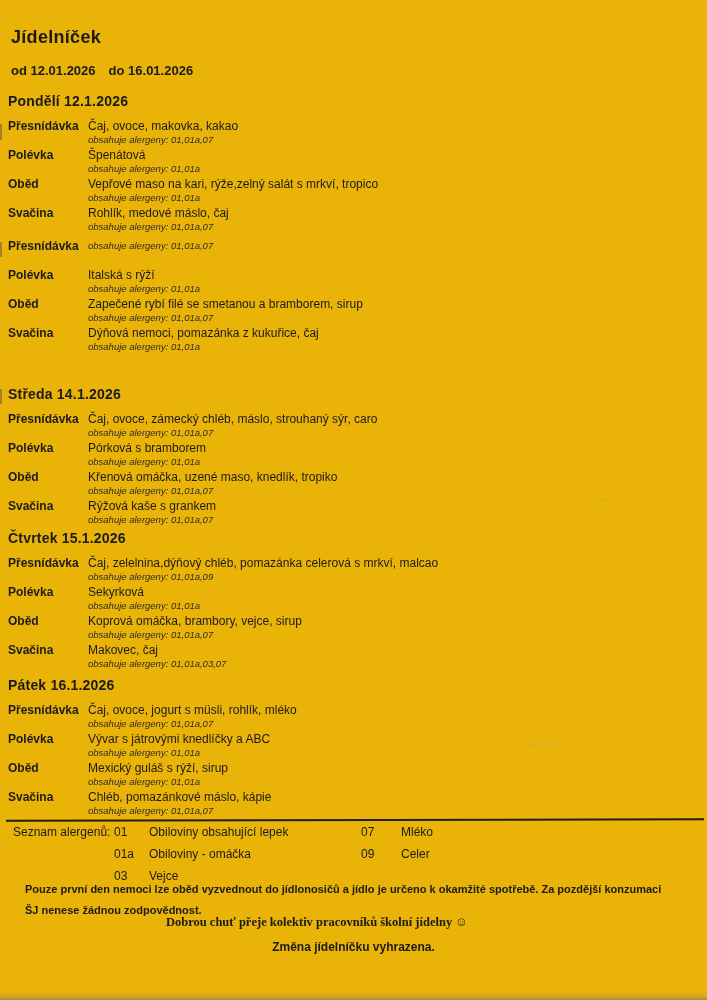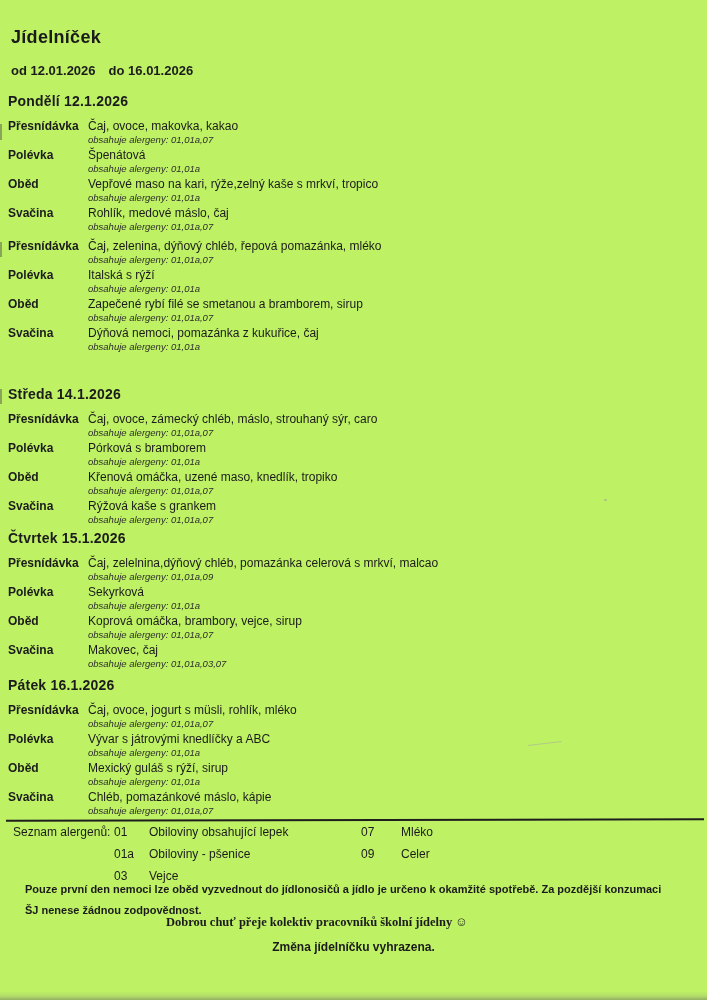--- a/index.html
+++ b/index.html
@@ -11,21 +11,21 @@
     width: 707px;
     height: 1000px;
     position: relative;
     overflow: hidden;
     font-family: "Liberation Sans", sans-serif;
     color: #1b1b1b;
   }
   .page {
     position: absolute;
     inset: 0;
-    background: #bef264;
+    background: #eab308;
     padding-left: 44px;
   }
 
   
   .doc-title {
     position: absolute;
     left: 11px;
     top: 27px;
     font-size: 18px;
     font-weight: bold;
@@ -211,38 +211,37 @@
     <div class="meal">
       <div class="meal-label">Polévka</div>
       <div class="meal-body">
         <div class="meal-desc">Špenátová</div>
         <div class="meal-allergens">obsahuje alergeny: 01,01a</div>
       </div>
     </div>
     <div class="meal">
       <div class="meal-label">Oběd</div>
       <div class="meal-body">
-        <div class="meal-desc">Vepřové maso na kari, rýže,zelný kaše s mrkví, tropico</div>
+        <div class="meal-desc">Vepřové maso na kari, rýže,zelný salát s mrkví, tropico</div>
         <div class="meal-allergens">obsahuje alergeny: 01,01a</div>
       </div>
     </div>
     <div class="meal">
       <div class="meal-label">Svačina</div>
       <div class="meal-body">
         <div class="meal-desc">Rohlík, medové máslo, čaj</div>
         <div class="meal-allergens">obsahuje alergeny: 01,01a,07</div>
       </div>
     </div>
   </div>
 
   <div class="day day-1">
     <div class="meal">
       <div class="meal-label">Přesnídávka</div>
       <div class="meal-body">
-        <div class="meal-desc">Čaj, zelenina, dýňový chléb, řepová pomazánka, mléko</div>
         <div class="meal-allergens">obsahuje alergeny: 01,01a,07</div>
       </div>
     </div>
     <div class="meal">
       <div class="meal-label">Polévka</div>
       <div class="meal-body">
         <div class="meal-desc">Italská s rýží</div>
         <div class="meal-allergens">obsahuje alergeny: 01,01a</div>
       </div>
     </div>
@@ -359,21 +358,21 @@
   </div>
 
   <div class="rule"></div>
 
   <div class="allergen-section">
     <div class="cell seznam-label">Seznam alergenů:</div>
 
     <div class="cell a-code-r0c1">01</div>
     <div class="cell a-name-r0c1">Obiloviny obsahující lepek</div>
     <div class="cell a-code-r1c1">01a</div>
-    <div class="cell a-name-r1c1">Obiloviny - pšenice</div>
+    <div class="cell a-name-r1c1">Obiloviny - omáčka</div>
     <div class="cell a-code-r2c1">03</div>
     <div class="cell a-name-r2c1">Vejce</div>
 
     <div class="cell a-code-r0c2">07</div>
     <div class="cell a-name-r0c2">Mléko</div>
     <div class="cell a-code-r1c2">09</div>
     <div class="cell a-name-r1c2">Celer</div>
   </div>
 
   <div class="sick-note">Pouze první den nemoci lze oběd vyzvednout do jídlonosičů a jídlo je určeno k okamžité spotřebě. Za pozdější konzumaci ŠJ nenese žádnou zodpovědnost.</div>

